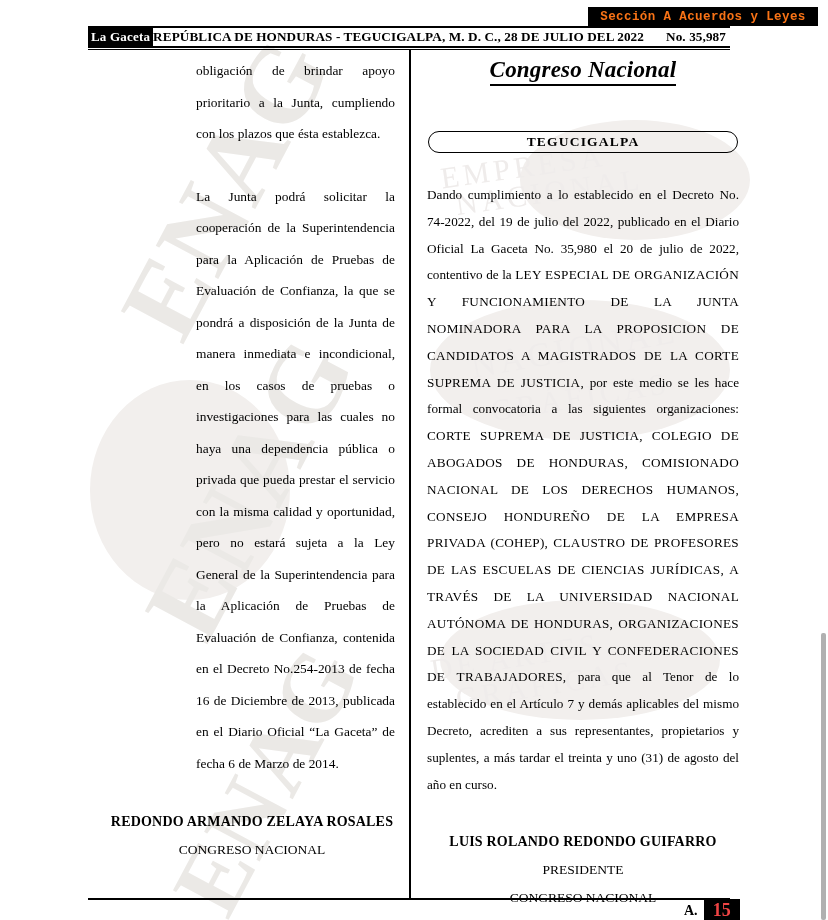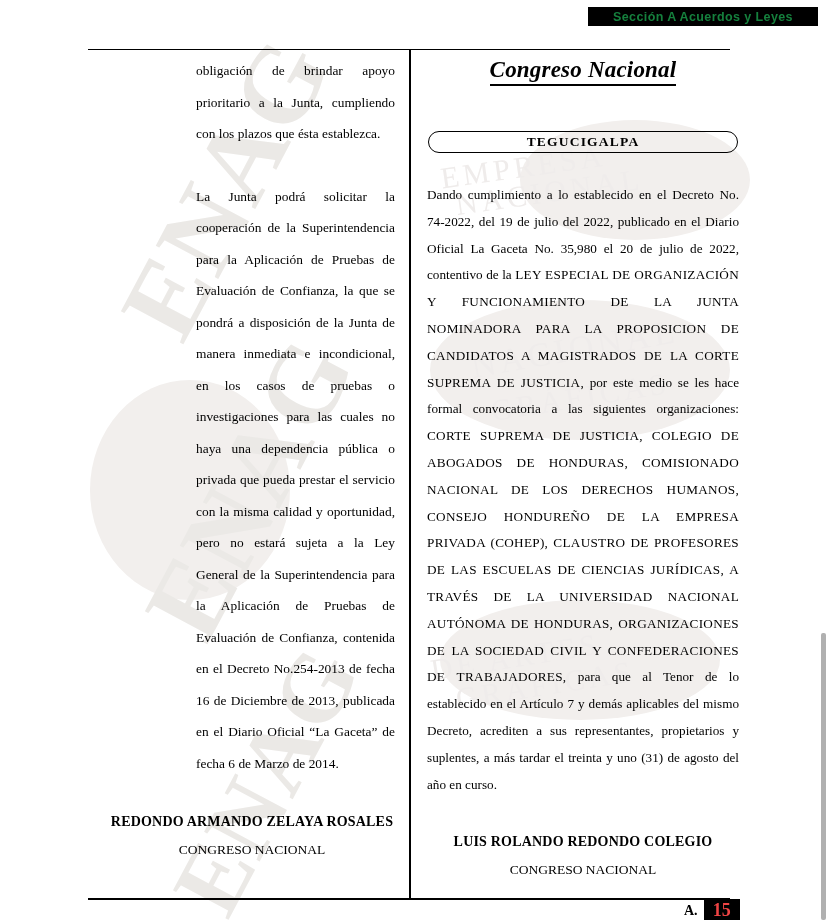--- a/index.html
+++ b/index.html
@@ -76,22 +76,22 @@
   }
 
   
   .section-tag {
     position: absolute;
     left: 588px;
     top: 7px;
     width: 230px;
     height: 19px;
     background: #000000;
-    color: #15803d;
-    font-family: Liberation Sans, sans-serif;
+    color: #f97316;
+    font-family: Liberation Mono, monospace;
     font-weight: bold;
     font-size: 12.5px;
     letter-spacing: 0.4px;
     display: flex;
     align-items: center;
     justify-content: center;
   }
 
   .masthead {
     position: absolute;
@@ -313,20 +313,27 @@
     <div class="wm-line wm-r6">GRÁFICAS</div>
     <div class="wm-line wm-r3">NACIONAL</div>
     <div class="wm-line wm-r4">DE ARTES</div>
     <div class="wm-line wm-r5">GRÁFICAS</div>
   </div>
 
   <div class="content">
 
     <div class="section-tag">Sección A  Acuerdos y Leyes</div>
 
+    <div class="masthead">
+      <div class="gaceta-badge">La Gaceta</div>
+      <div class="masthead-title">
+        <span class="mt-main">REPÚBLICA DE HONDURAS  - TEGUCIGALPA, M. D. C.,  28  DE  JULIO  DEL  2022</span>
+        <span class="mt-num">No. 35,987</span>
+      </div>
+    </div>
     <div class="rule-under-head"></div>
 
     <div class="col-divider"></div>
 
     <div class="col col-left">
       <p>obligación de brindar apoyo prioritario a la Junta, cumpliendo con los plazos que ésta establezca.</p>
       <div class="gap"></div>
       <p>La Junta podrá solicitar la cooperación de la Superintendencia para la Aplicación de Pruebas de Evaluación de Confianza, la que se pondrá a disposición de la Junta de manera inmediata e incondicional, en los casos de pruebas o investigaciones para las cuales no haya una dependencia pública o privada que pueda prestar el servicio con la misma calidad y oportunidad, pero no estará sujeta a la Ley General de la Superintendencia para la Aplicación de Pruebas de Evaluación de Confianza, contenida en el Decreto No.254-2013 de fecha 16 de Diciembre de 2013, publicada en el Diario Oficial “La Gaceta” de fecha 6 de Marzo de 2014.</p>
     </div>
 
@@ -342,21 +349,22 @@
       <p><span>Dando cumplimiento a lo establecido en el Decreto No. 74-2022, del 19 de julio del 2022, publicado en el Diario Oficial La Gaceta No. 35,980 el 20 de julio de 2022, contentivo de la </span><b>LEY ESPECIAL DE ORGANIZACIÓN Y FUNCIONAMIENTO DE LA JUNTA NOMINADORA PARA LA PROPOSICION DE CANDIDATOS A MAGISTRADOS DE LA CORTE SUPREMA DE JUSTICIA,</b><span> por este medio se les hace formal convocatoria a las siguientes organizaciones: </span><b>CORTE SUPREMA DE JUSTICIA, COLEGIO DE ABOGADOS DE HONDURAS, COMISIONADO NACIONAL DE LOS DERECHOS HUMANOS, CONSEJO HONDUREÑO DE LA EMPRESA PRIVADA (COHEP), CLAUSTRO DE PROFESORES DE LAS ESCUELAS DE CIENCIAS JURÍDICAS, A TRAVÉS DE LA UNIVERSIDAD NACIONAL AUTÓNOMA DE HONDURAS, ORGANIZACIONES DE LA SOCIEDAD CIVIL Y CONFEDERACIONES DE TRABAJADORES,</b><span> para que al Tenor de lo establecido en el Artículo 7 y demás aplicables del mismo Decreto, acrediten a sus representantes, propietarios y suplentes, a más tardar el treinta y uno (31) de agosto del año en curso.</span></p>
       <div class="spacer"></div>
     </div>
 
     <div class="sig sig-left">
       <div class="name">REDONDO ARMANDO ZELAYA ROSALES</div>
       <div>CONGRESO NACIONAL</div>
     </div>
 
     <div class="sig sig-right">
-      <div class="name">LUIS ROLANDO REDONDO COLEGIO</div>
+      <div class="name">LUIS ROLANDO REDONDO GUIFARRO</div>
+      <div>PRESIDENTE</div>
       <div>CONGRESO NACIONAL</div>
     </div>
 
     <div class="rule-bottom"></div>
     <div class="folio">
       <span class="folio-letter">A.</span>
       <span class="folio-num">15</span>
     </div>
 
   </div>

